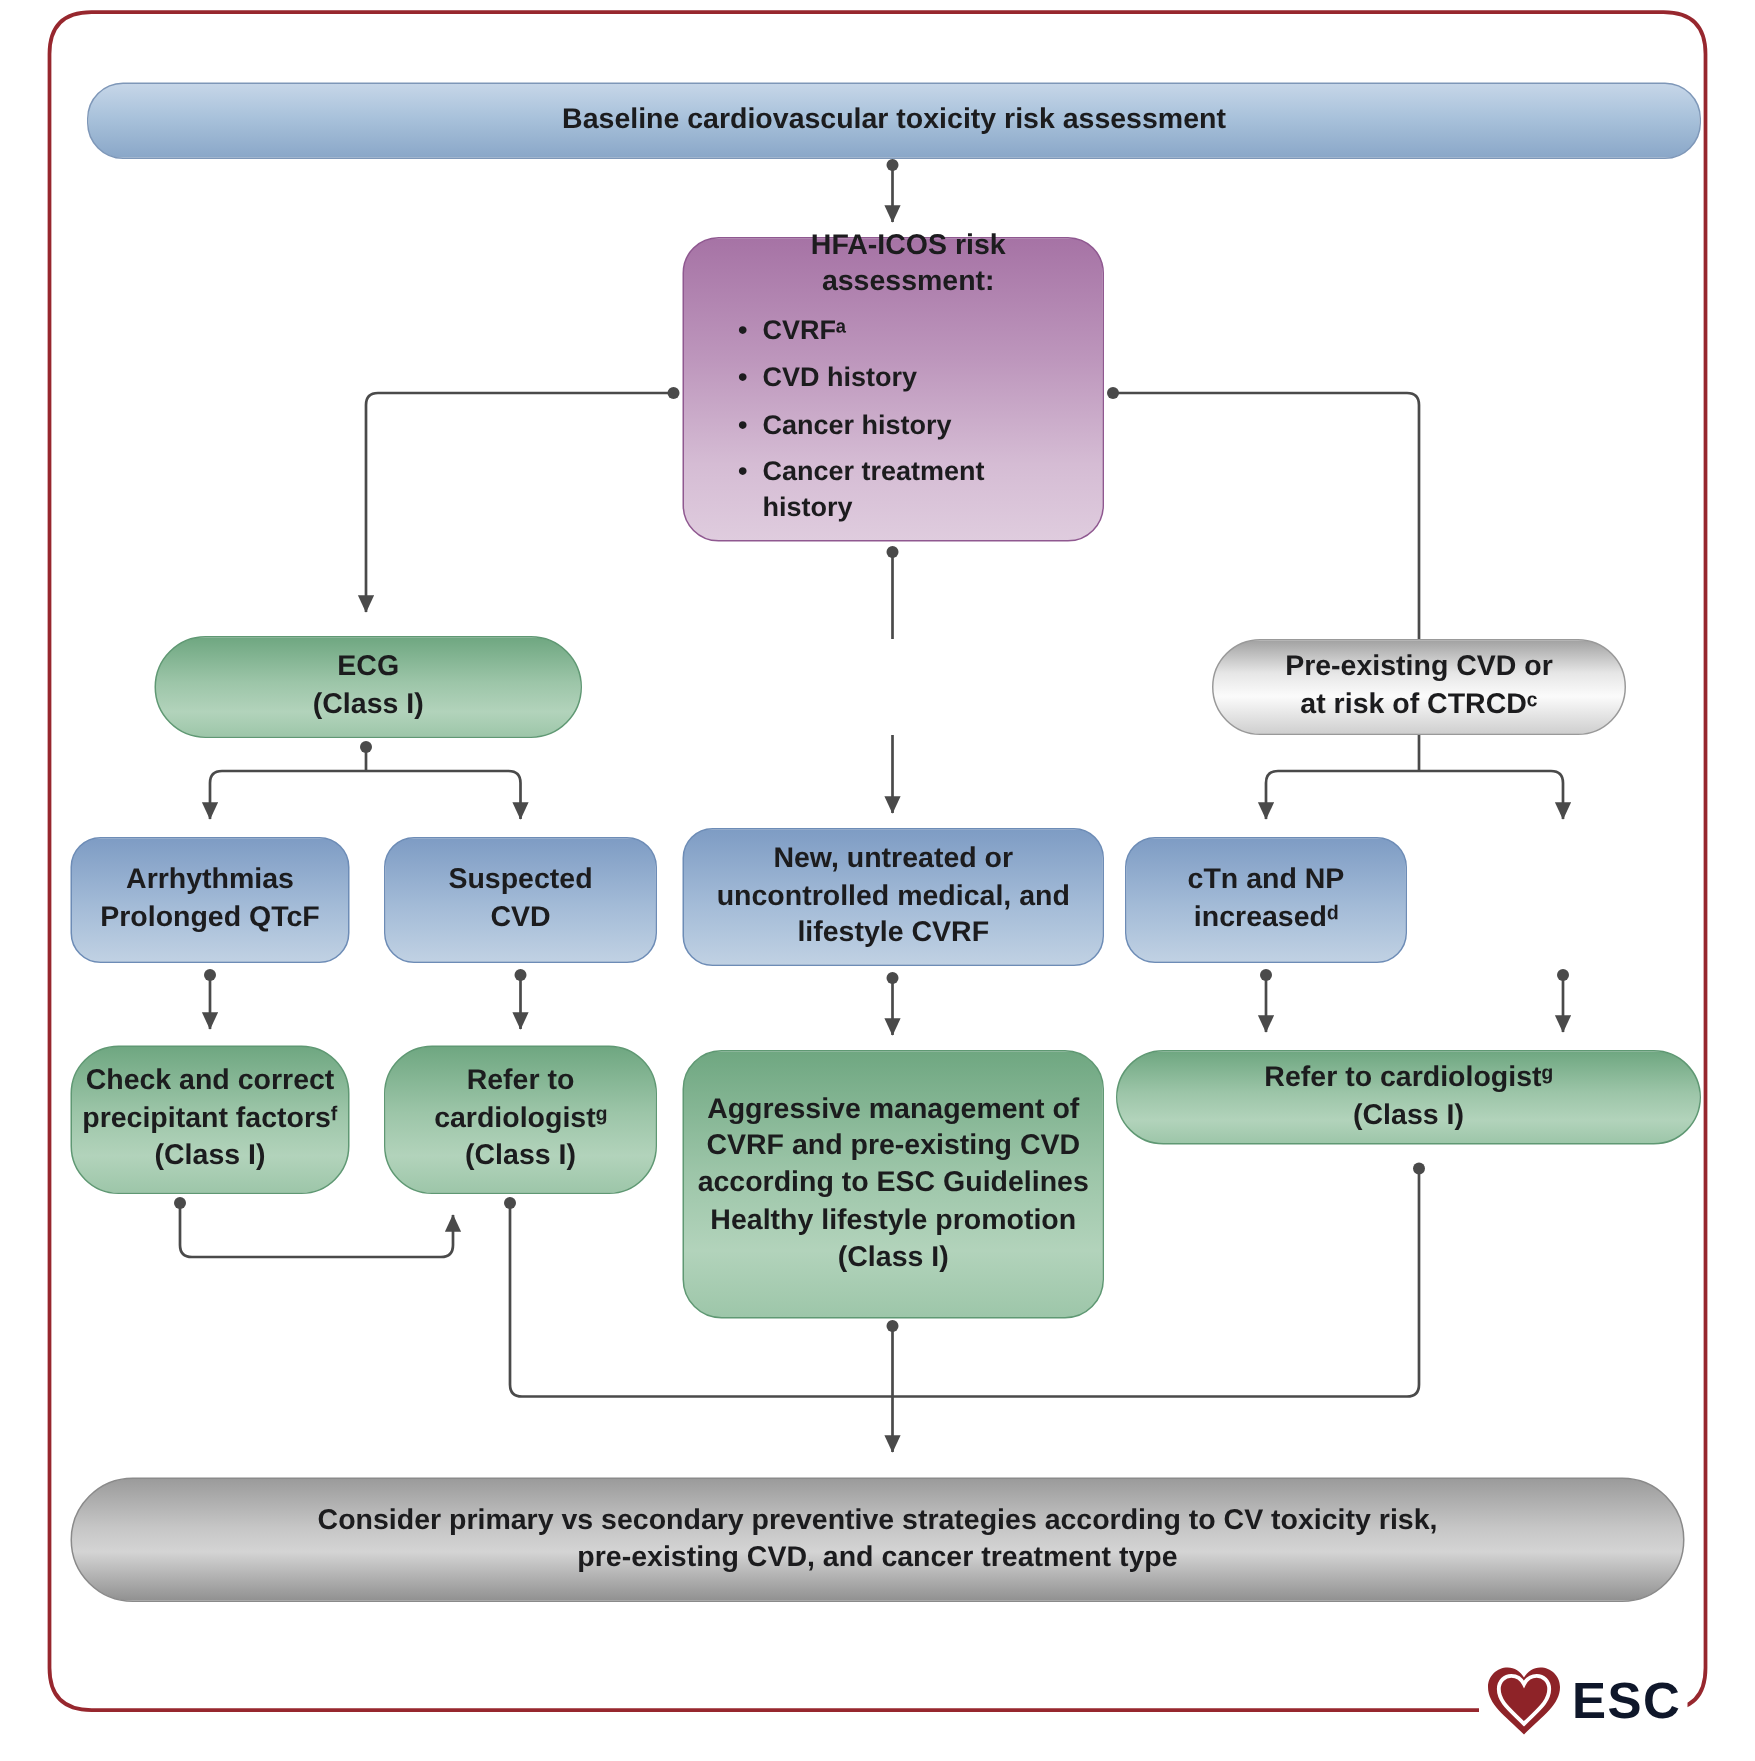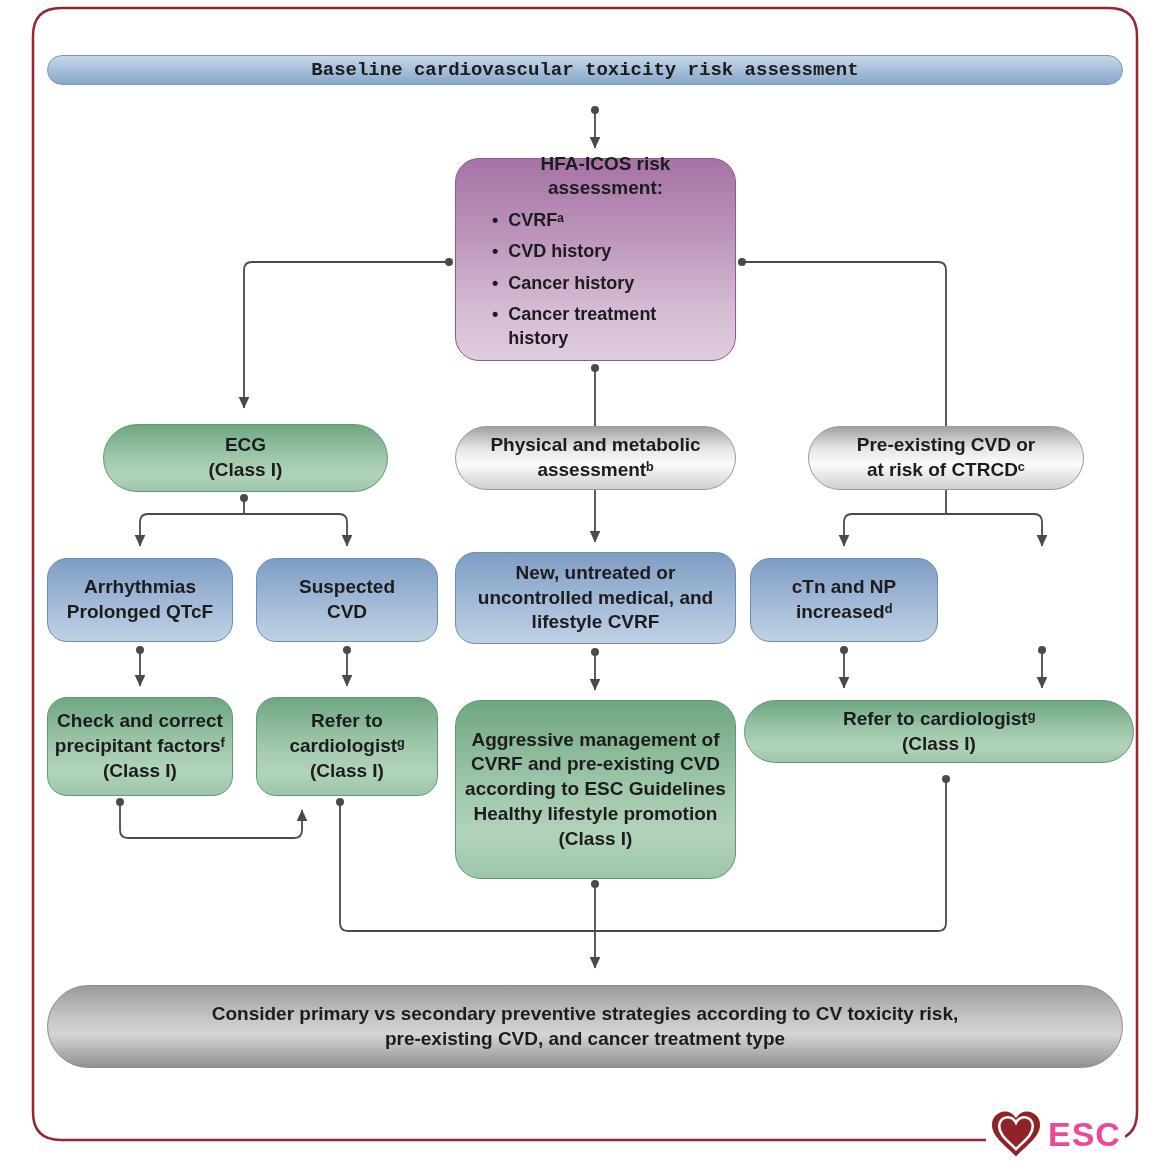--- a/index.html
+++ b/index.html
@@ -16,41 +16,41 @@
   .bluepill{
     background:linear-gradient(180deg,#c6d6e8 0%,#a9c2db 45%,#8aa7c8 100%);
     border:1.5px solid #7e97b8;border-radius:24px;
   }
   .purple{
     background:linear-gradient(180deg,#a673a5 0%,#bd96bc 40%,#d5bcd4 75%,#dfccde 100%);
     border:1.5px solid #8f5890;border-radius:24px;
   }
   .green{
     background:linear-gradient(180deg,#6fa781 0%,#9cc5a8 45%,#b2d3bb 75%,#9dc6a9 100%);
-    border:1.5px solid #5f9873;border-radius:20px;
+    border:1.5px solid #5f9873;border-radius:32px;
   }
   .graypill{
     background:linear-gradient(180deg,#a2a2a2 0%,#e6e6e6 35%,#fbfbfb 60%,#cfcfcf 100%);
     border:1.5px solid #999999;border-radius:32px;
   }
   .blue{
     background:linear-gradient(180deg,#7e9cc4 0%,#a3bbd7 55%,#c0d1e3 100%);
     border:1.5px solid #6d8cb6;border-radius:20px;
   }
   .graybig{
     background:linear-gradient(180deg,#9b9b9b 0%,#c6c6c6 40%,#d4d4d4 60%,#919191 100%);
     border:1.5px solid #8a8a8a;border-radius:42px;
   }
   .hfa{align-items:stretch;justify-content:flex-end;padding:14px 16px 10px 36px;}
   .hfa-title{text-align:center;white-space:pre-line;}
   .bullets{margin-top:8px;display:flex;flex-direction:column;gap:8px;}
   .brow{display:flex;align-items:baseline;gap:10px;text-align:left;white-space:normal;font-size:18px;}
   .bdot{font-size:18px;line-height:1;}
   .logo{position:absolute;left:986px;top:1110px;display:flex;align-items:center;gap:6px;background:#ffffff;padding:0 4px;}
-  .logo-text{font-size:34px;font-weight:bold;letter-spacing:1px;color:#ec4899;}
+  .logo-text{font-size:34px;font-weight:bold;letter-spacing:1px;color:#0f172a;}
 </style>
 </head>
 <body>
 
 <div class="canvas">
 
   <svg class="layer" viewBox="0 0 1170 1174">
     <defs>
       <marker id="arw" markerWidth="8" markerHeight="8" refX="6.2" refY="3" orient="auto" markerUnits="strokeWidth">
         <path d="M0,0 L6.5,3 L0,6 Z" fill="#4a4a4a"></path>
@@ -103,21 +103,21 @@
       <circle cx="595" cy="652" r="4"></circle>
       <circle cx="844" cy="650" r="4"></circle>
       <circle cx="1042" cy="650" r="4"></circle>
       <circle cx="120" cy="802" r="4"></circle>
       <circle cx="340" cy="802" r="4"></circle>
       <circle cx="946" cy="779" r="4"></circle>
       <circle cx="595" cy="884" r="4"></circle>
     </g>
   </svg>
 
-  <div class="node bluepill" style="left:47px;top:55px;width:1076px;height:30px;border-radius:24px;font-family:Liberation Mono, monospace;">Baseline cardiovascular toxicity risk assessment</div>
+  <div class="node bluepill" style="left:58px;top:55px;width:1076px;height:51px;border-radius:24px;">Baseline cardiovascular toxicity risk assessment</div>
 
   <div class="node purple hfa" style="left:455px;top:158px;width:281px;height:203px;">
     <div class="hfa-title">HFA-ICOS risk
 assessment:</div>
     <div class="bullets">
       <div class="brow">
           <span class="bdot">•</span>
           <span>CVRFᵃ</span>
         </div>
       <div class="brow">
@@ -130,22 +130,20 @@
         </div>
       <div class="brow">
           <span class="bdot">•</span>
           <span>Cancer treatment history</span>
         </div>
     </div>
   </div>
 
   <div class="node green" style="left:103px;top:424px;width:285px;height:68px;border-radius:34px;">ECG
 (Class I)</div>
-  <div class="node graypill" style="left:455px;top:426px;width:281px;height:64px;">Physical and metabolic
-assessmentᵇ</div>
   <div class="node graypill" style="left:808px;top:426px;width:276px;height:64px;">Pre-existing CVD or
 at risk of CTRCDᶜ</div>
 
   <div class="node blue" style="left:47px;top:558px;width:186px;height:84px;">Arrhythmias
 Prolonged QTcF</div>
   <div class="node blue" style="left:256px;top:558px;width:182px;height:84px;">Suspected
 CVD</div>
   <div class="node blue" style="left:455px;top:552px;width:281px;height:92px;">New, untreated or
 uncontrolled medical, and
 lifestyle CVRF</div>

